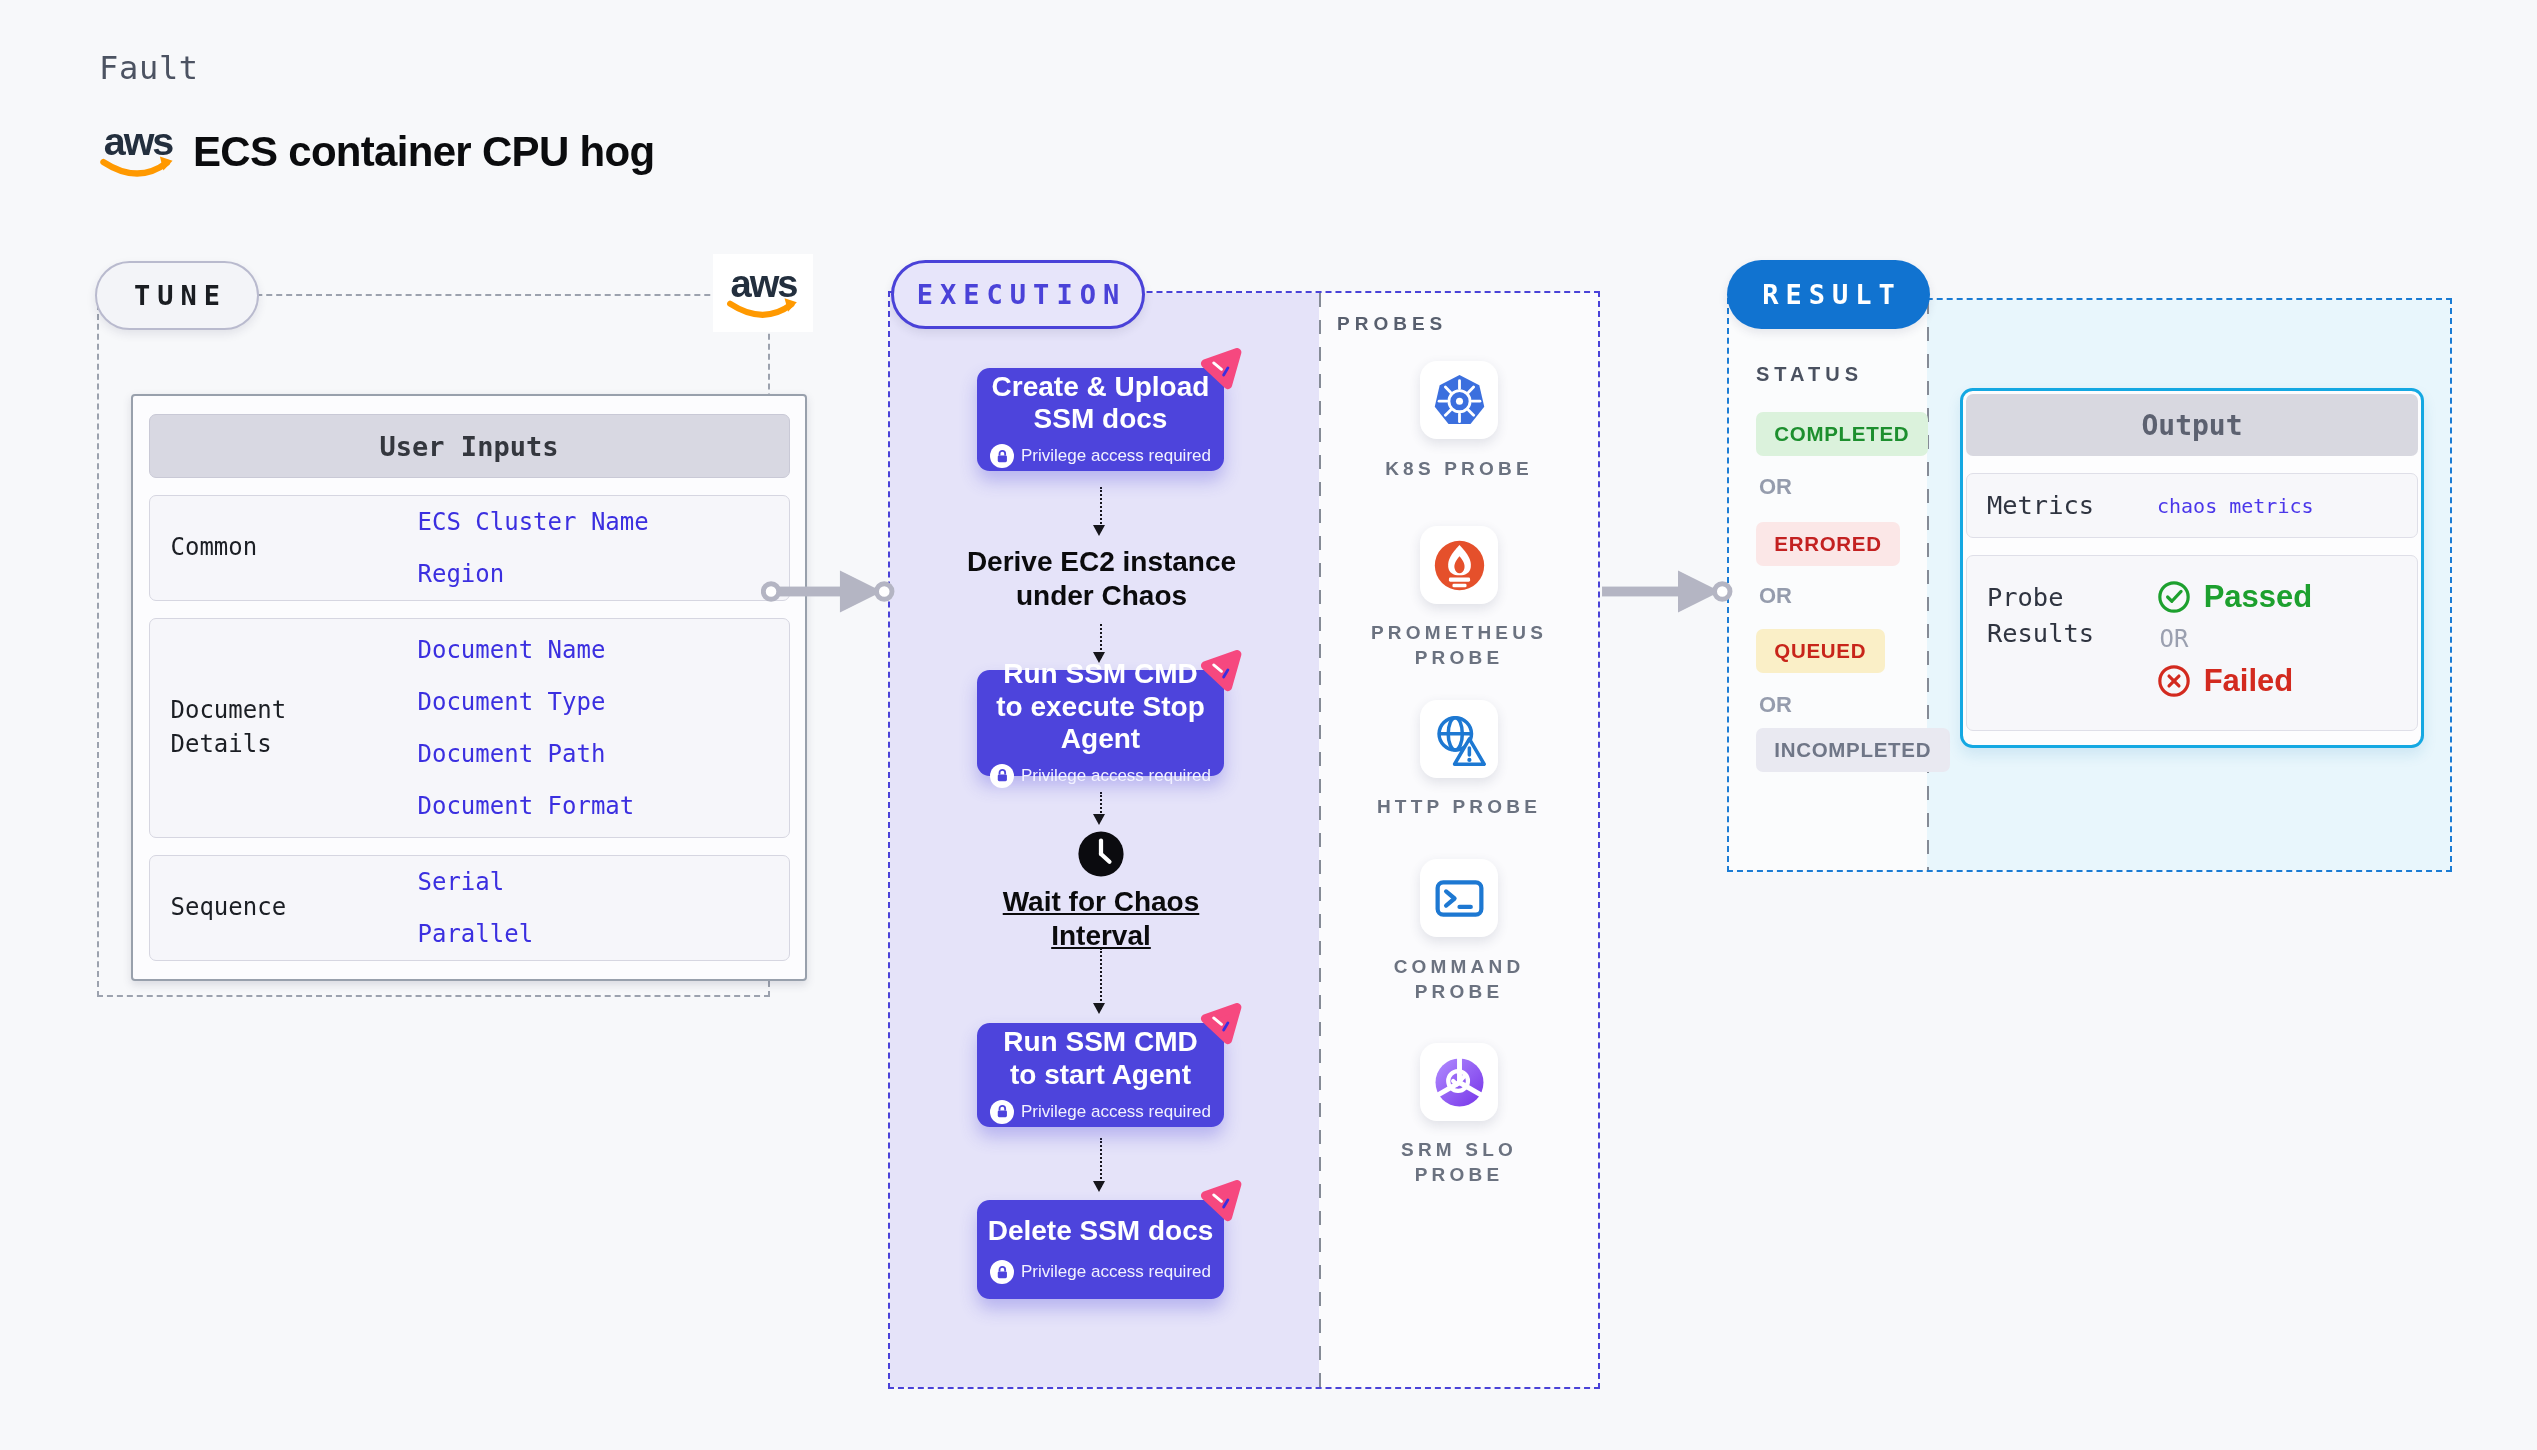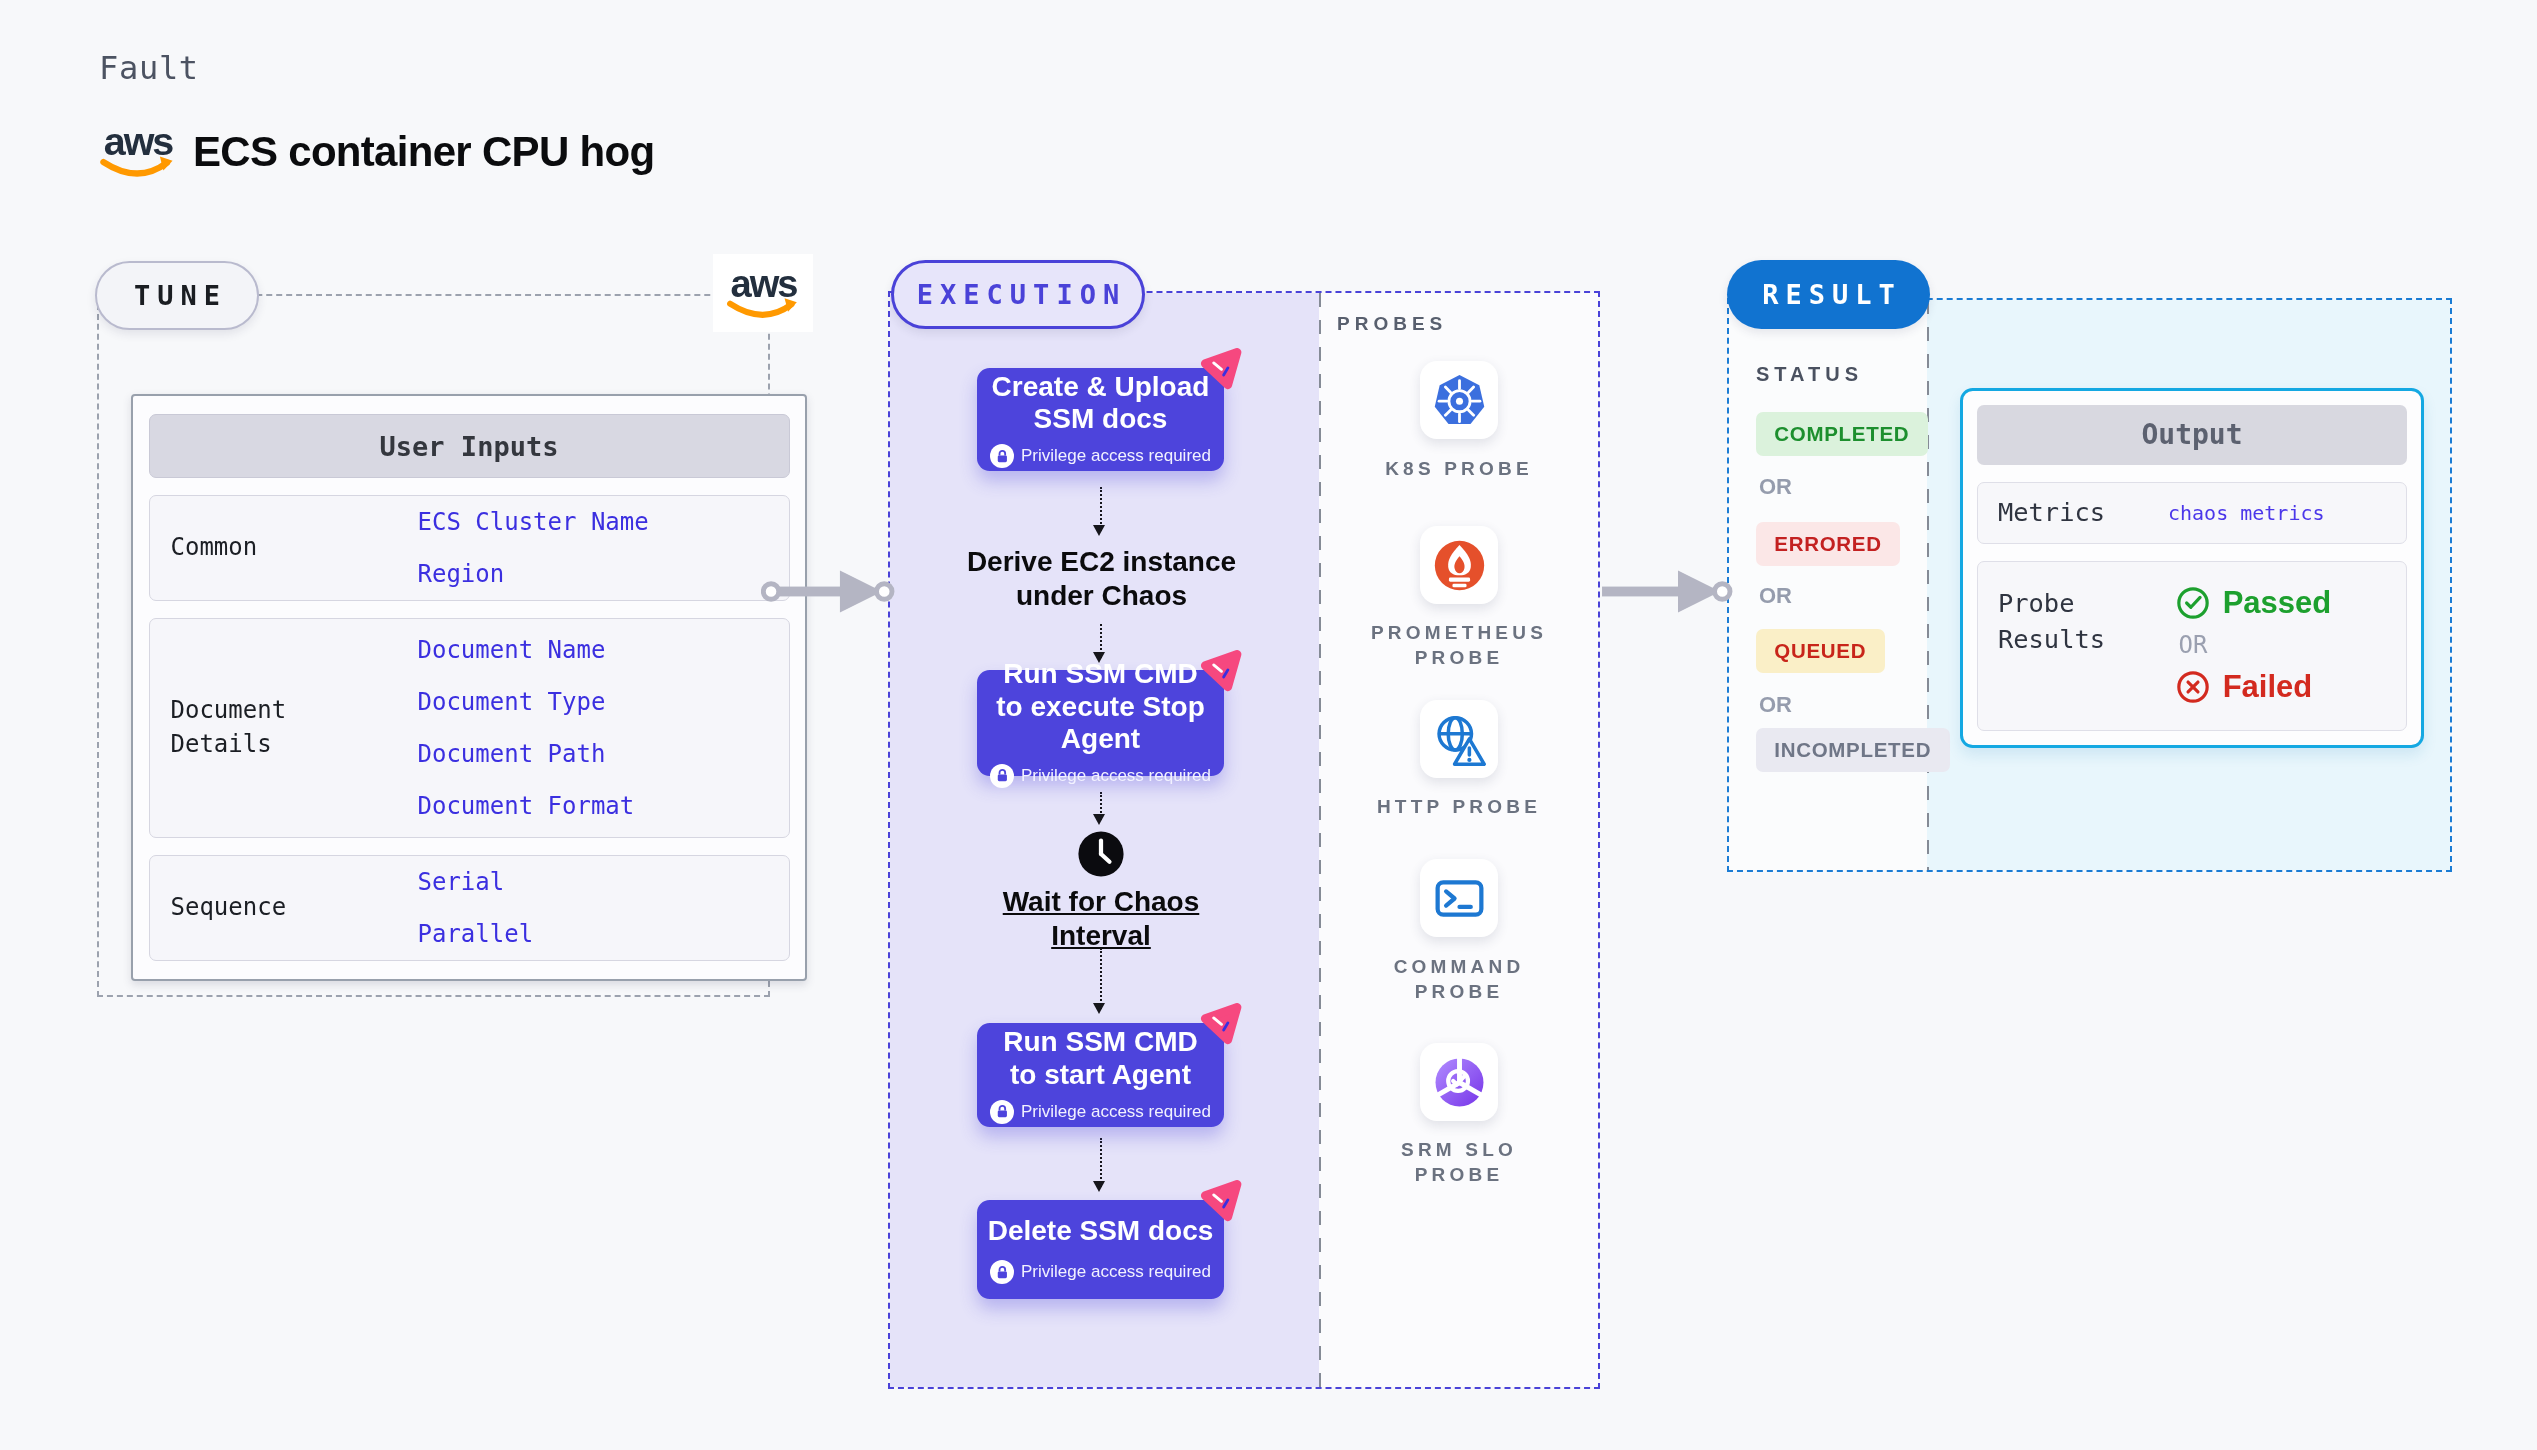--- a/index.html
+++ b/index.html
@@ -101,29 +101,29 @@
   .b-completed { top:412px; background:#DBF2DC; color:#1D8F2E; }
   .b-errored   { top:522px; background:#FBE7E7; color:#C32121; }
   .b-queued    { top:629px; background:#FAEFC7; color:#C8251A; }
   .b-incompleted { top:728px; background:#E9E9F1; color:#6F7687; }
   .or-status { position:absolute; left:1759px; font-size:22px; font-weight:600; color:#959CAD; }
   .or1{top:474px;} .or2{top:583px;} .or3{top:692px;}
 
   
   .out-card { left:1960px; top:388px; width:464px; height:360px; background:#FDFDFE;
     border:3.5px solid #14A8E2; border-radius:12.7px; box-shadow:0 7px 14px rgba(20,120,180,.12);
-    padding:14px; display:flex; flex-direction:column; gap:17px; z-index:2; }
+    padding:3px; display:flex; flex-direction:column; gap:17px; z-index:2; }
   .out-header { height:62px; background:#D8D8E0; border-radius:7px; display:flex; align-items:center;
     justify-content:center; font-family:"DejaVu Sans Mono",monospace; font-size:28px; font-weight:700; color:#5C6170; }
   .out-row { background:#F7F7FA; border:1.4px solid #DFDFE8; border-radius:7px; display:flex; padding:0 20px; }
   .out-metrics { height:65px; align-items:center; }
   .out-label { width:150px; font-family:"DejaVu Sans Mono",monospace; font-size:25.4px; color:#2F3440; line-height:1.45; }
   .out-value { font-family:"DejaVu Sans Mono",monospace; font-size:20px; color:#4B37EA; margin-left:20px; }
   .out-probes { height:176px; align-items:flex-start; padding-top:22.6px; }
-  .pr-col { display:flex; flex-direction:column; gap:10px; margin-left:28px; }
+  .pr-col { display:flex; flex-direction:column; gap:10px; margin-left:20px; }
   .pr-line { display:flex; align-items:center; gap:12.7px; }
   .pr-passed { font-size:31px; font-weight:700; color:#1DA02E; }
   .pr-failed { font-size:31px; font-weight:700; color:#D32A1F; }
   .pr-or { font-family:"DejaVu Sans Mono",monospace; font-size:24px; color:#9BA0B0; width:34px; text-align:center; }
 </style>
 </head>
 <body>
 
 <div id="canvas">
 

